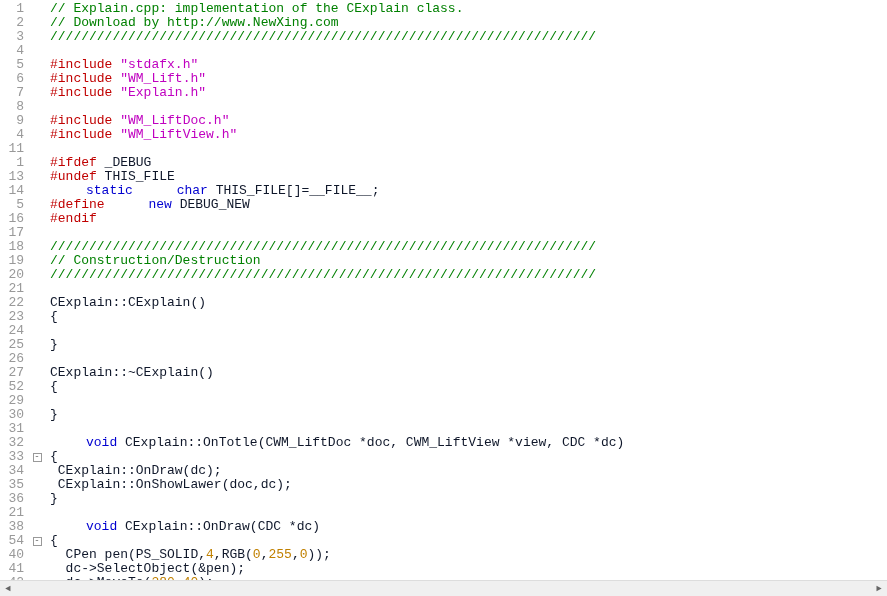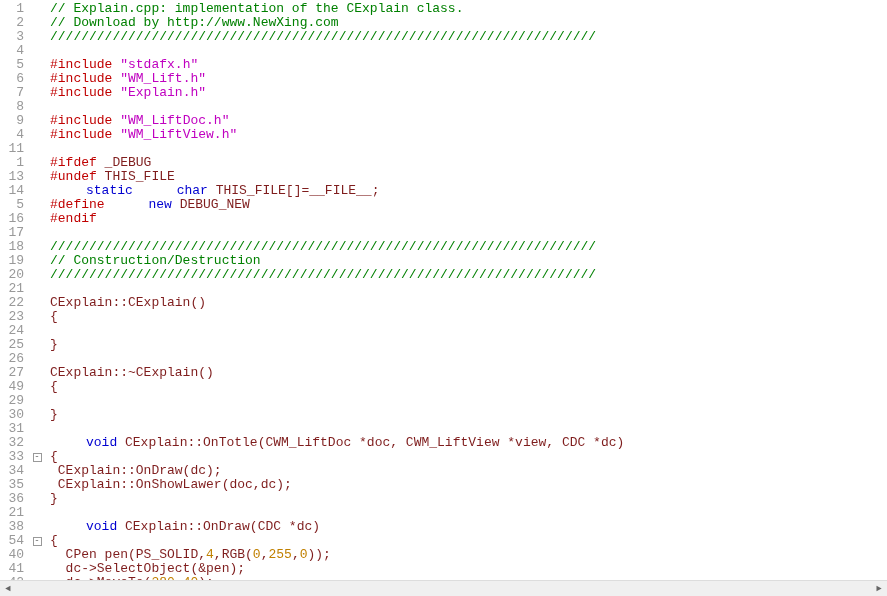--- a/index.html
+++ b/index.html
@@ -50,21 +50,21 @@
   padding: 2px 0 18px 6px;
   line-height: 14px;
   white-space: pre;
 }
 .code .line { display: block; height: 14px; }
 .c-comment { color: #008000; }
 .c-pre { color: #c00000; }
 .c-str { color: #c000c0; }
 .c-kw { color: #0000d0; margin-left: 36px; }
 .c-num { color: #c08000; }
-.c-txt { color: #7f1d1d; }
+.c-txt { color: #0f172a; }
 .scrollbar-h {
   position: absolute;
   left: 0;
   bottom: 0;
   right: 0;
   height: 16px;
   background: #f0f0f0;
   border-top: 1px solid #ddd;
   display: flex;
   align-items: center;
@@ -111,21 +111,21 @@
       <span class="ln">18</span>
       <span class="ln">19</span>
       <span class="ln">20</span>
       <span class="ln">21</span>
       <span class="ln">22</span>
       <span class="ln">23</span>
       <span class="ln">24</span>
       <span class="ln">25</span>
       <span class="ln">26</span>
       <span class="ln">27</span>
-      <span class="ln">49</span>
+      <span class="ln">52</span>
       <span class="ln">29</span>
       <span class="ln">30</span>
       <span class="ln">31</span>
       <span class="ln">32</span>
       <span class="ln">33</span>
       <span class="ln">34</span>
       <span class="ln">35</span>
       <span class="ln">36</span>
       <span class="ln">21</span>
       <span class="ln">38</span>

